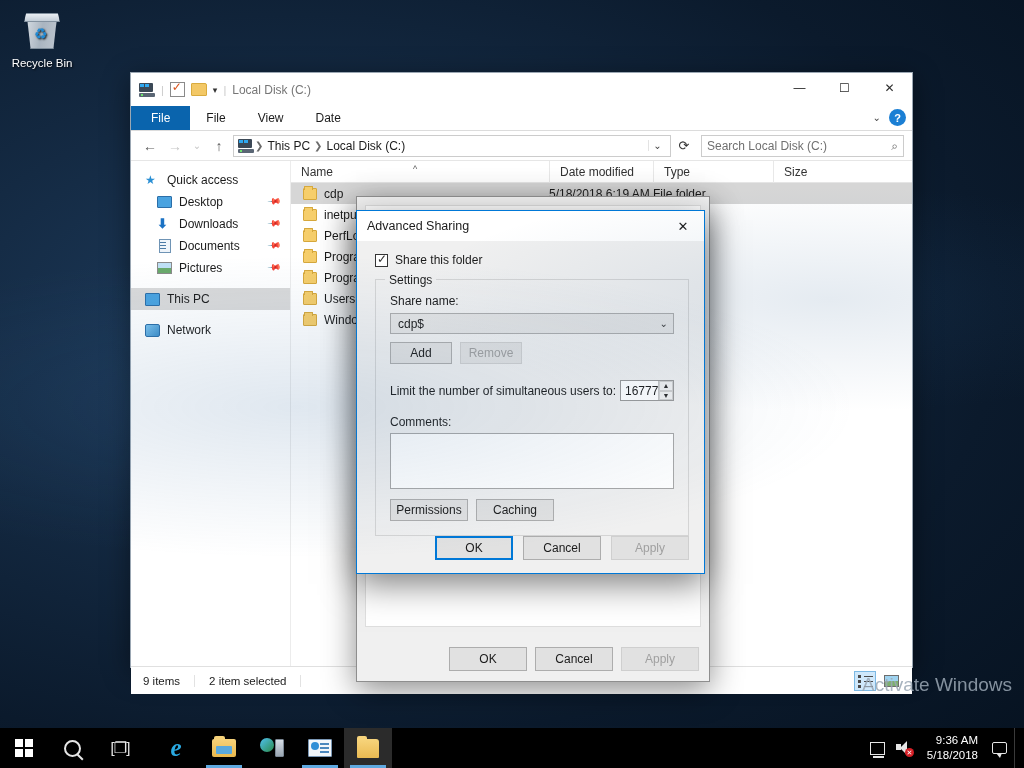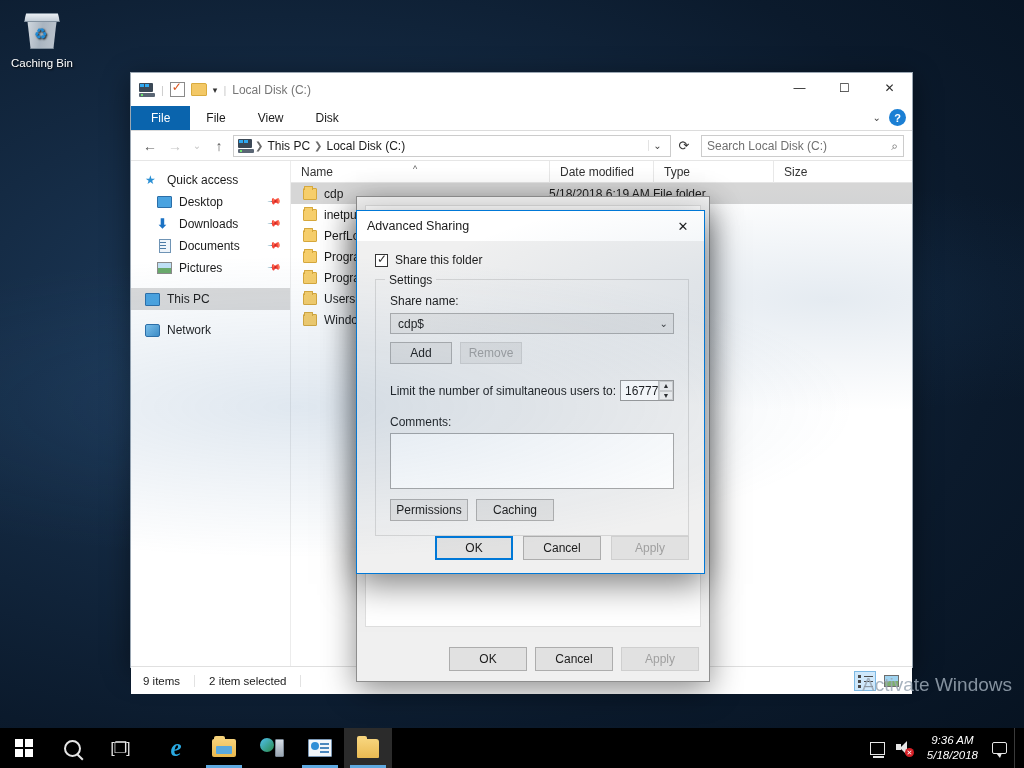--- a/index.html
+++ b/index.html
@@ -340,37 +340,37 @@
   .folder-task { width: 22px; height: 19px; background: linear-gradient(180deg,#f7d47c,#eaba52); border-radius: 1px 3px 1px 1px; position: relative; }
   .folder-task::before { content:""; position:absolute; left:0; top:-3px; width:10px; height:4px; background:#f7d47c; border-radius:2px 2px 0 0;}
   .tray { margin-left: auto; display: flex; align-items: center; height: 40px; padding-right: 4px; }
   .tray-ico { width: 26px; height: 40px; display:flex; align-items:center; justify-content:center; color:#e6e6e6; font-size: 13px; position: relative;}
   .net-glyph { width: 15px; height: 13px; border: 1.5px solid #e6e6e6; position: relative; }
   .net-glyph::after { content:""; position:absolute; left:2px; bottom:-4px; width:11px; height:2px; background:#e6e6e6;}
   .vol-glyph { position: relative; width: 16px; height: 14px; }
   .vol-glyph .spk { position:absolute;left:0;top:3px;width:5px;height:6px;background:#e6e6e6;}
   .vol-glyph .cone { position:absolute;left:4px;top:0;width:0;height:0;border-top:7px solid transparent;border-bottom:7px solid transparent;border-right:7px solid #e6e6e6;}
   .vol-glyph .x { position:absolute;right:-2px;bottom:-2px;width:9px;height:9px;border-radius:50%;background:#d61f26;color:#fff;font-size:7px;display:flex;align-items:center;justify-content:center;}
-  .clock { color: #fff; font-size: 11.5px; text-align: center; line-height: 15px; padding: 0 10px; font-style: italic; }
+  .clock { color: #fff; font-size: 11.5px; text-align: right; line-height: 15px; padding: 0 10px; }
   .notif-glyph { width: 15px; height: 12px; border: 1.5px solid #e6e6e6; border-radius: 2px; position: relative; margin-right: 4px;}
   .notif-glyph::after{content:"";position:absolute;left:3px;bottom:-5px;width:0;height:0;border-left:4px solid transparent;border-right:2px solid transparent;border-top:5px solid #e6e6e6;}
   .show-desktop { width: 6px; height: 40px; border-left: 1px solid #3a3a3a; }
 </style>
 </head>
 <body>
 
 <div id="desktop">
 
   <div class="desk-icon">
     <div class="bin-glyph">
       <div class="bin-body"></div>
       <div class="bin-lid"></div>
       <div class="bin-rec">♻</div>
     </div>
-    <div>Caching Bin</div>
+    <div>Recycle Bin</div>
   </div>
 
   <div id="explorer">
 
     <div class="titlebar">
       <div class="qat">
         <span class="pc-icon">
             <span class="scr"></span>
             <span class="base"></span>
             <span class="led"></span>
@@ -386,21 +386,21 @@
         <div class="win-btn">—</div>
         <div class="win-btn">☐</div>
         <div class="win-btn close">✕</div>
       </div>
     </div>
 
     <div class="ribbon-tabs">
       <div class="rtab file">File</div>
       <div class="rtab">File</div>
       <div class="rtab">View</div>
-      <div class="rtab">Disk</div>
+      <div class="rtab">Date</div>
       <div class="ribbon-right">
         <span class="chev-down">⌄</span>
         <span class="help-btn">?</span>
       </div>
     </div>
 
     <div class="addressbar">
       <span class="nav-btn">←</span>
       <span class="nav-btn dis">→</span>
       <span class="nav-btn small dis">⌄</span>

